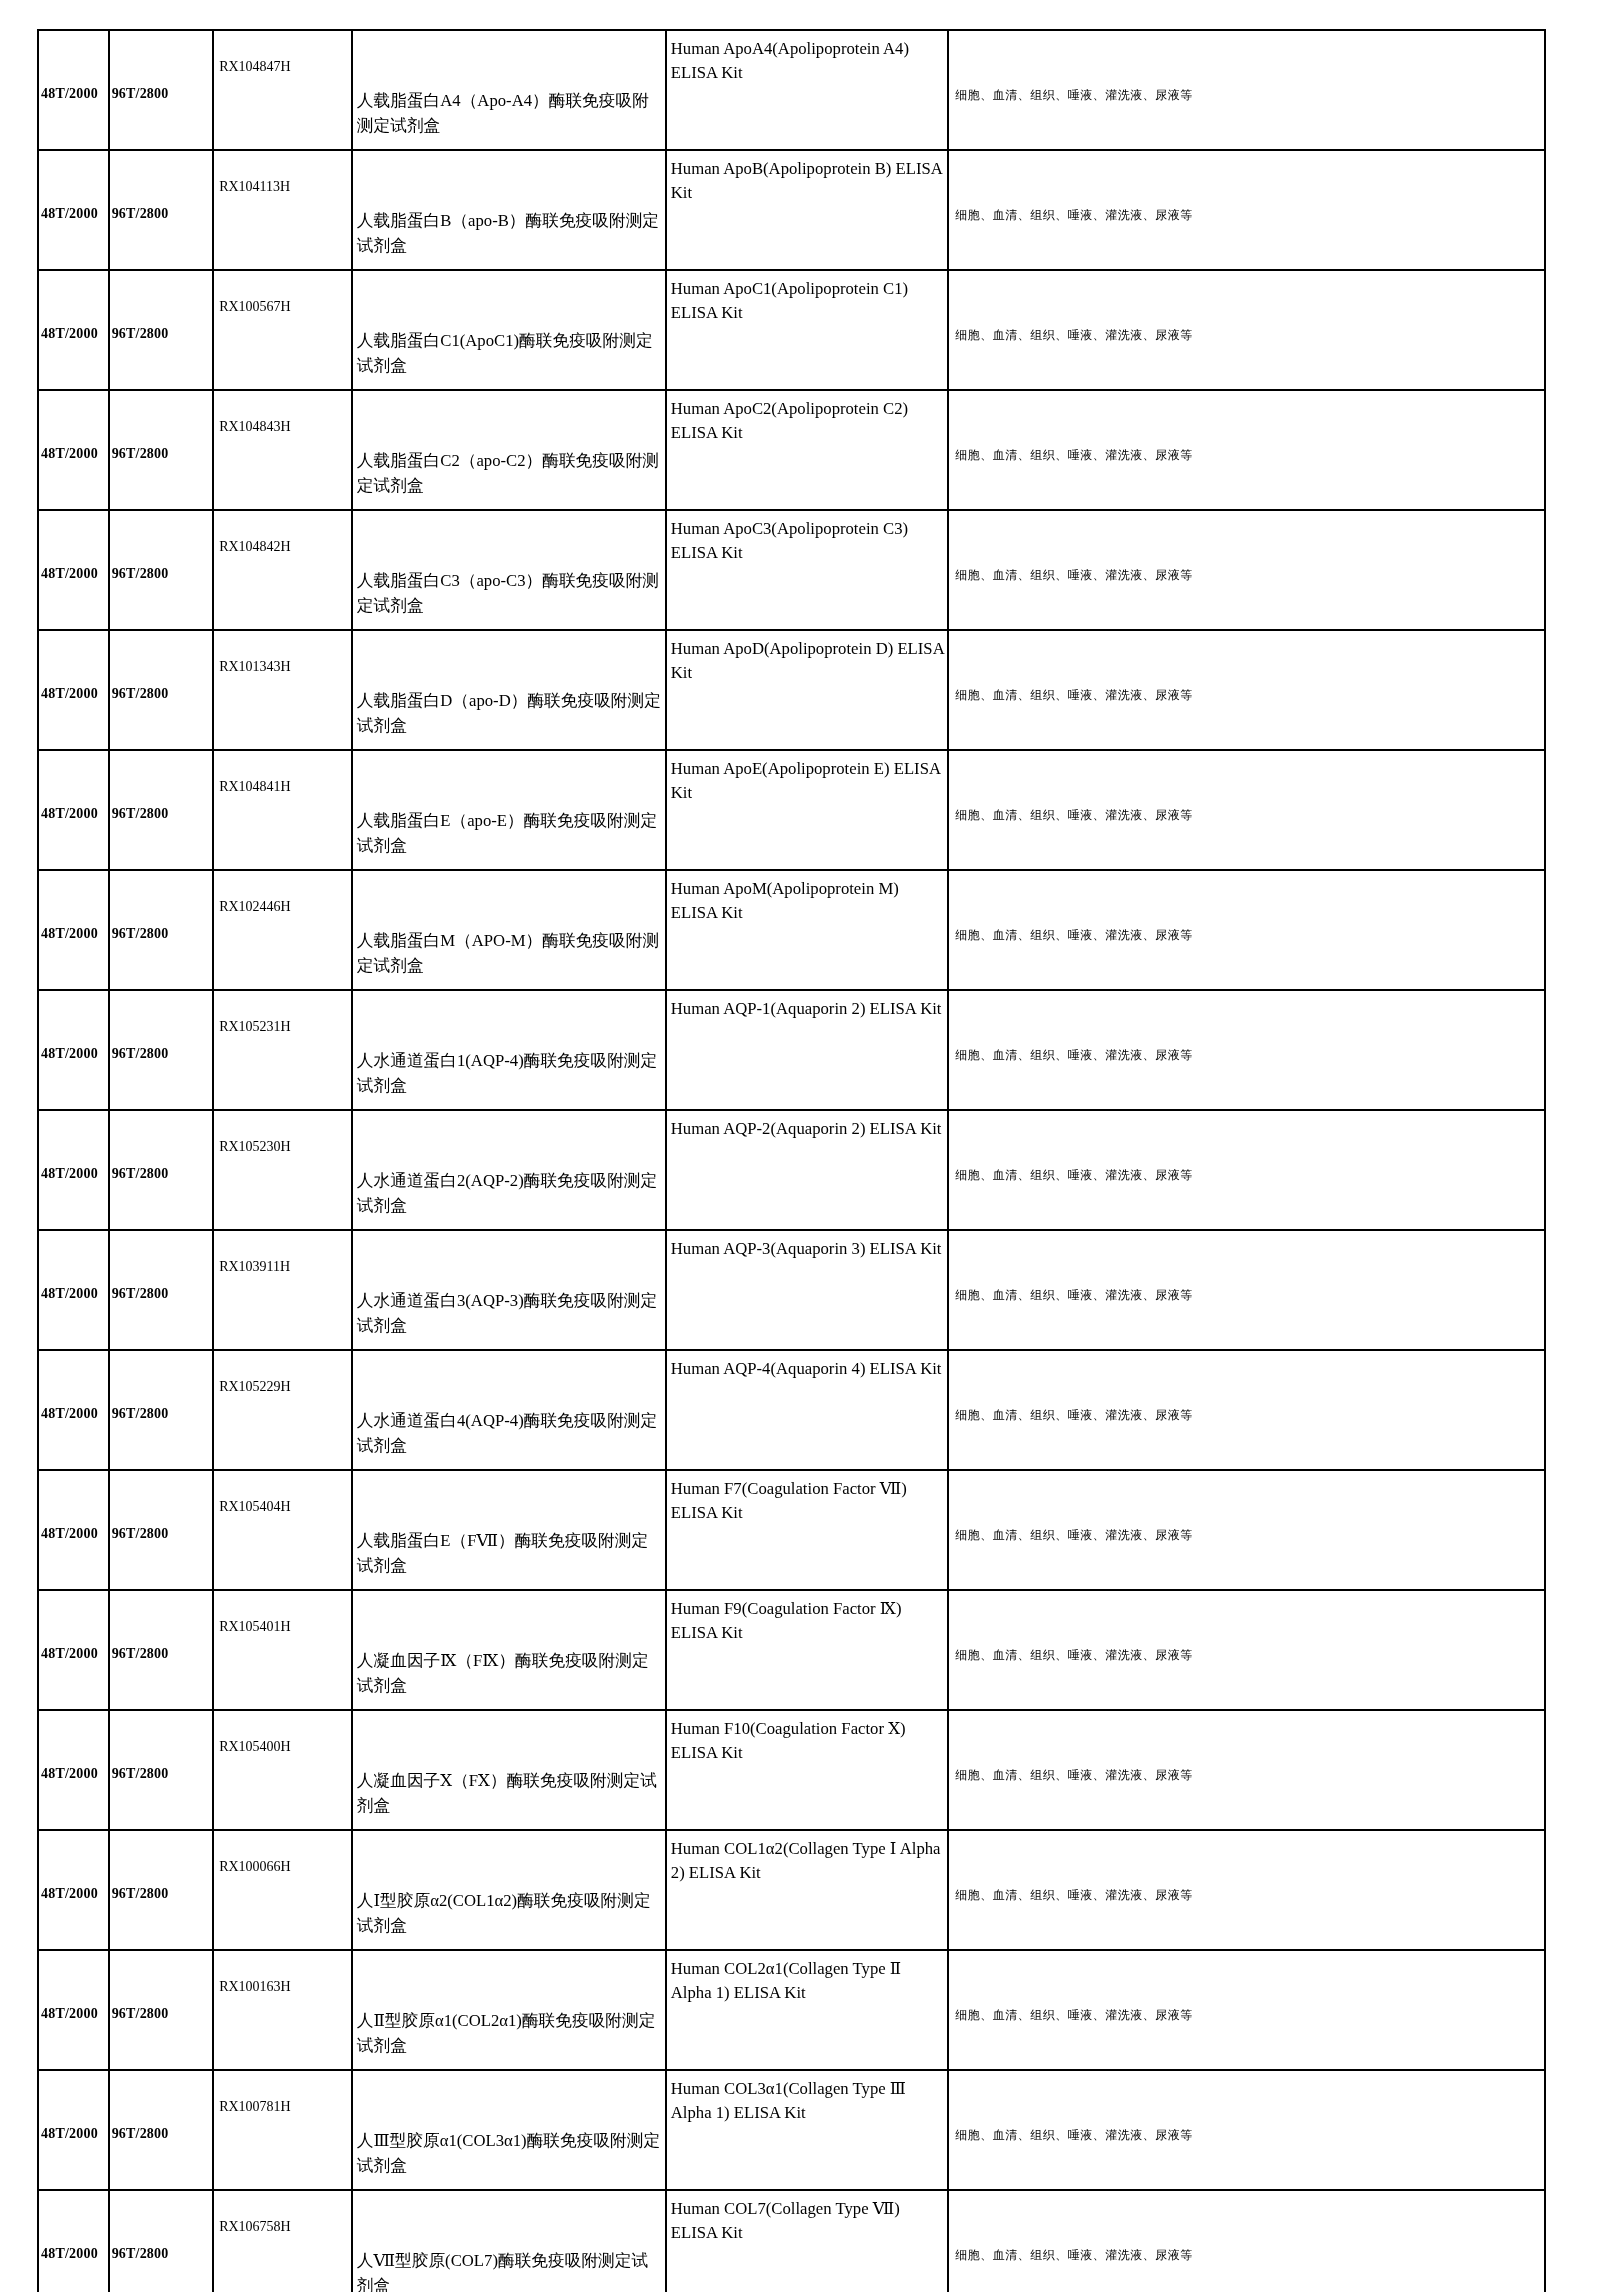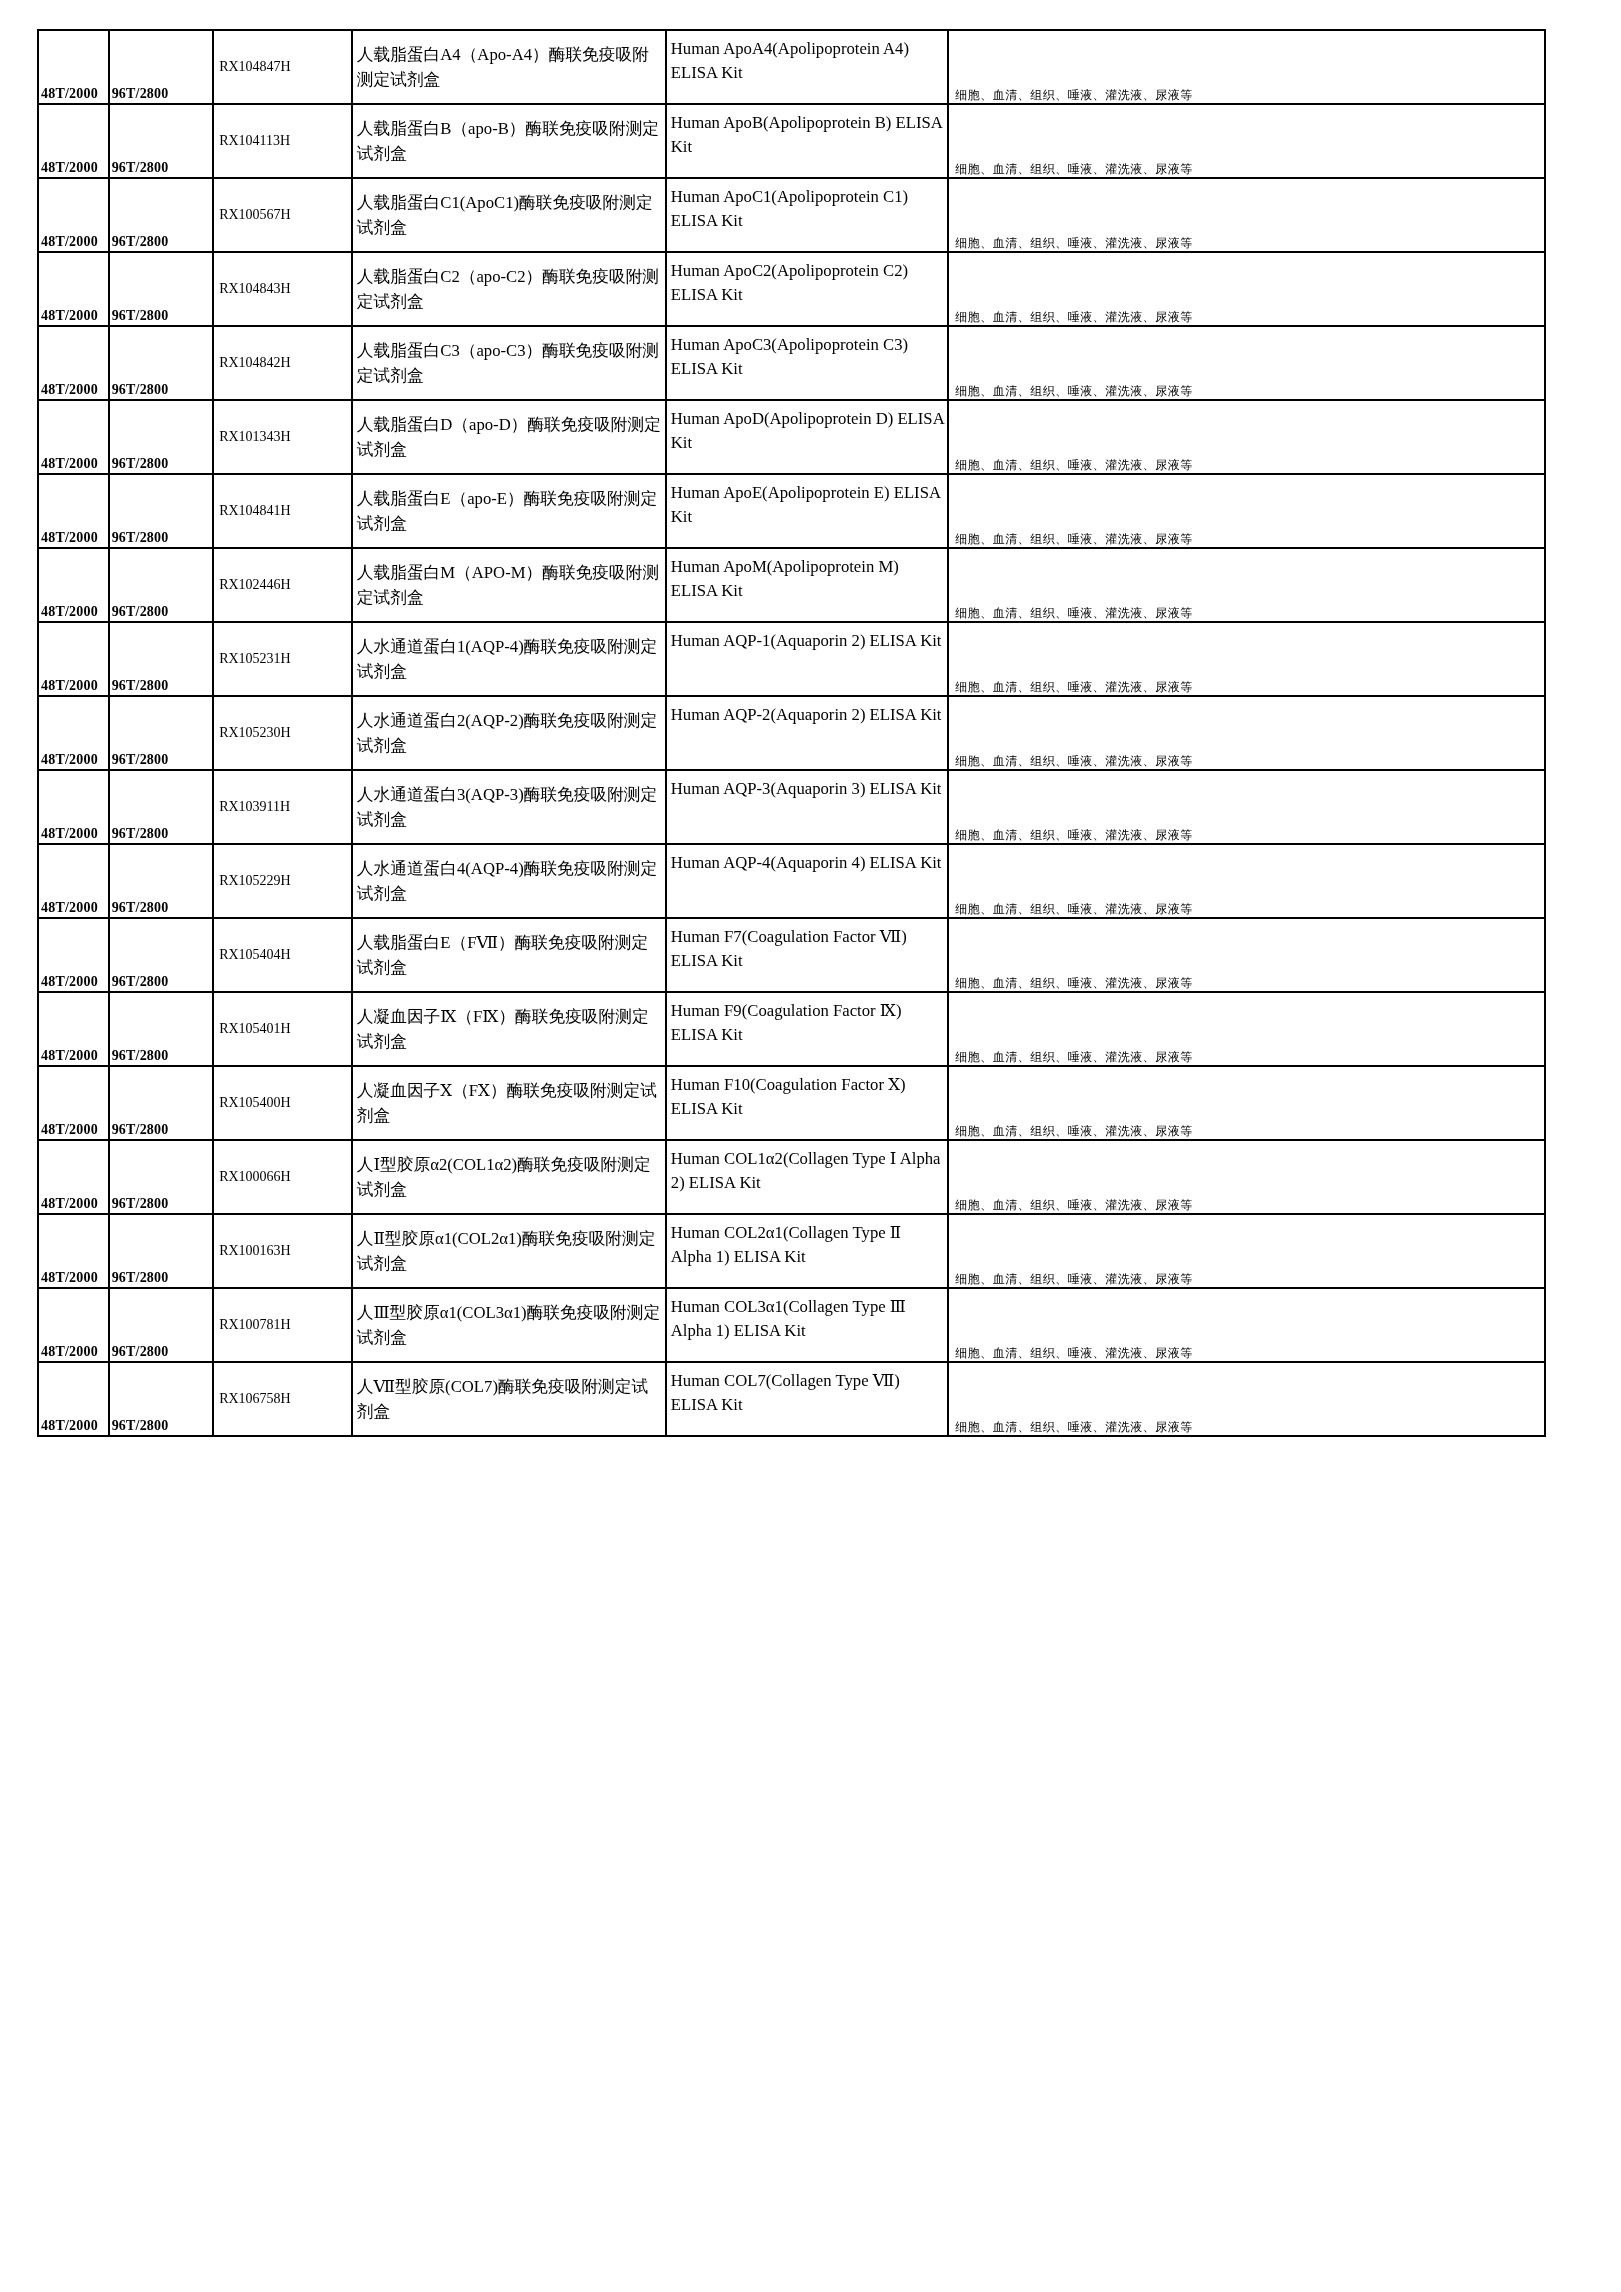--- a/index.html
+++ b/index.html
@@ -77,20 +77,21 @@
     font-size: 14px;
     line-height: 1.1;
     white-space: nowrap;
   }
 
   
   .cn-cell .cell-inner {
     display: flex;
     align-items: center;
     padding: 0 2px 0 3.9px;
+    margin-top: 46px;
   }
   .cn-text {
     font-family: "Liberation Serif", "DejaVu Serif", serif;
     font-size: 16.7px;
     line-height: 1.5;
     word-break: break-all;
   }
 
   
   .en-cell .cell-inner {

